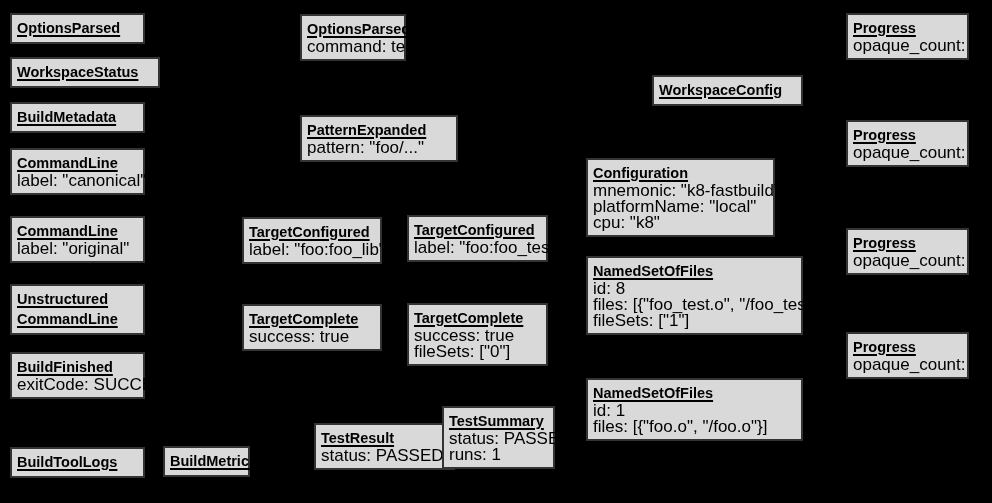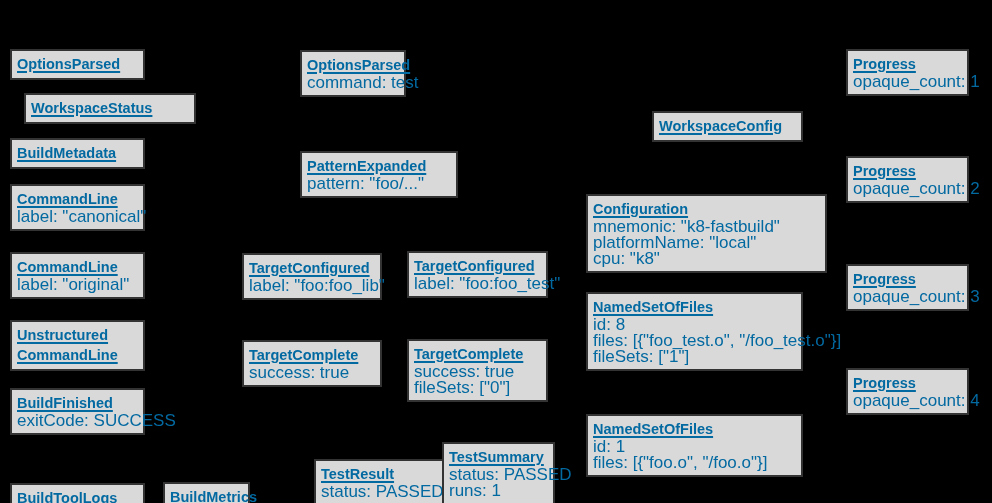--- a/index.html
+++ b/index.html
@@ -8,23 +8,22 @@
     width:992px;height:503px;
     background:#000000;
     font-family:"Liberation Sans", sans-serif;
     overflow:hidden;
   }
   .box{
     position:absolute;
     box-sizing:border-box;
     background:#d9d9d9;
     border:2px solid #333333;
-    color:#0369a1;
+    color:#000000;
     padding:3px 15px 4px 5px;
-    margin-top:36px;
   }
   .title{
     font-size:14.5px;
     font-weight:bold;
     line-height:20px;
     text-decoration:underline;
     text-decoration-thickness:2px;
     text-underline-offset:2px;
     white-space:nowrap;
   }
@@ -36,21 +35,21 @@
 </style>
 </head>
 <body>
 
 <div id="canvas">
 
   <div class="box" style="left:10px;top:13px;width:135px">
     <div class="title">OptionsParsed</div>
   </div>
 
-  <div class="box" style="left:24px;top:57px;width:172px">
+  <div class="box" style="left:10px;top:57px;width:150px">
     <div class="title">WorkspaceStatus</div>
   </div>
 
   <div class="box" style="left:10px;top:102px;width:135px">
     <div class="title">BuildMetadata</div>
   </div>
 
   <div class="box" style="left:10px;top:148px;width:135px">
     <div class="title">CommandLine</div>
     <div class="line">label: "canonical"</div>
@@ -118,21 +117,21 @@
   <div class="box" style="left:442px;top:406px;width:113px">
     <div class="title">TestSummary</div>
     <div class="line">status: PASSED</div>
     <div class="line">runs: 1</div>
   </div>
 
   <div class="box" style="left:652px;top:75px;width:151px">
     <div class="title">WorkspaceConfig</div>
   </div>
 
-  <div class="box" style="left:586px;top:158px;width:241px">
+  <div class="box" style="left:586px;top:158px;width:189px">
     <div class="title">Configuration</div>
     <div class="line">mnemonic: "k8-fastbuild"</div>
     <div class="line">platformName: "local"</div>
     <div class="line">cpu: "k8"</div>
   </div>
 
   <div class="box" style="left:586px;top:256px;width:217px">
     <div class="title">NamedSetOfFiles</div>
     <div class="line">id: 8</div>
     <div class="line">files: [{"foo_test.o", "/foo_test.o"}]</div>

